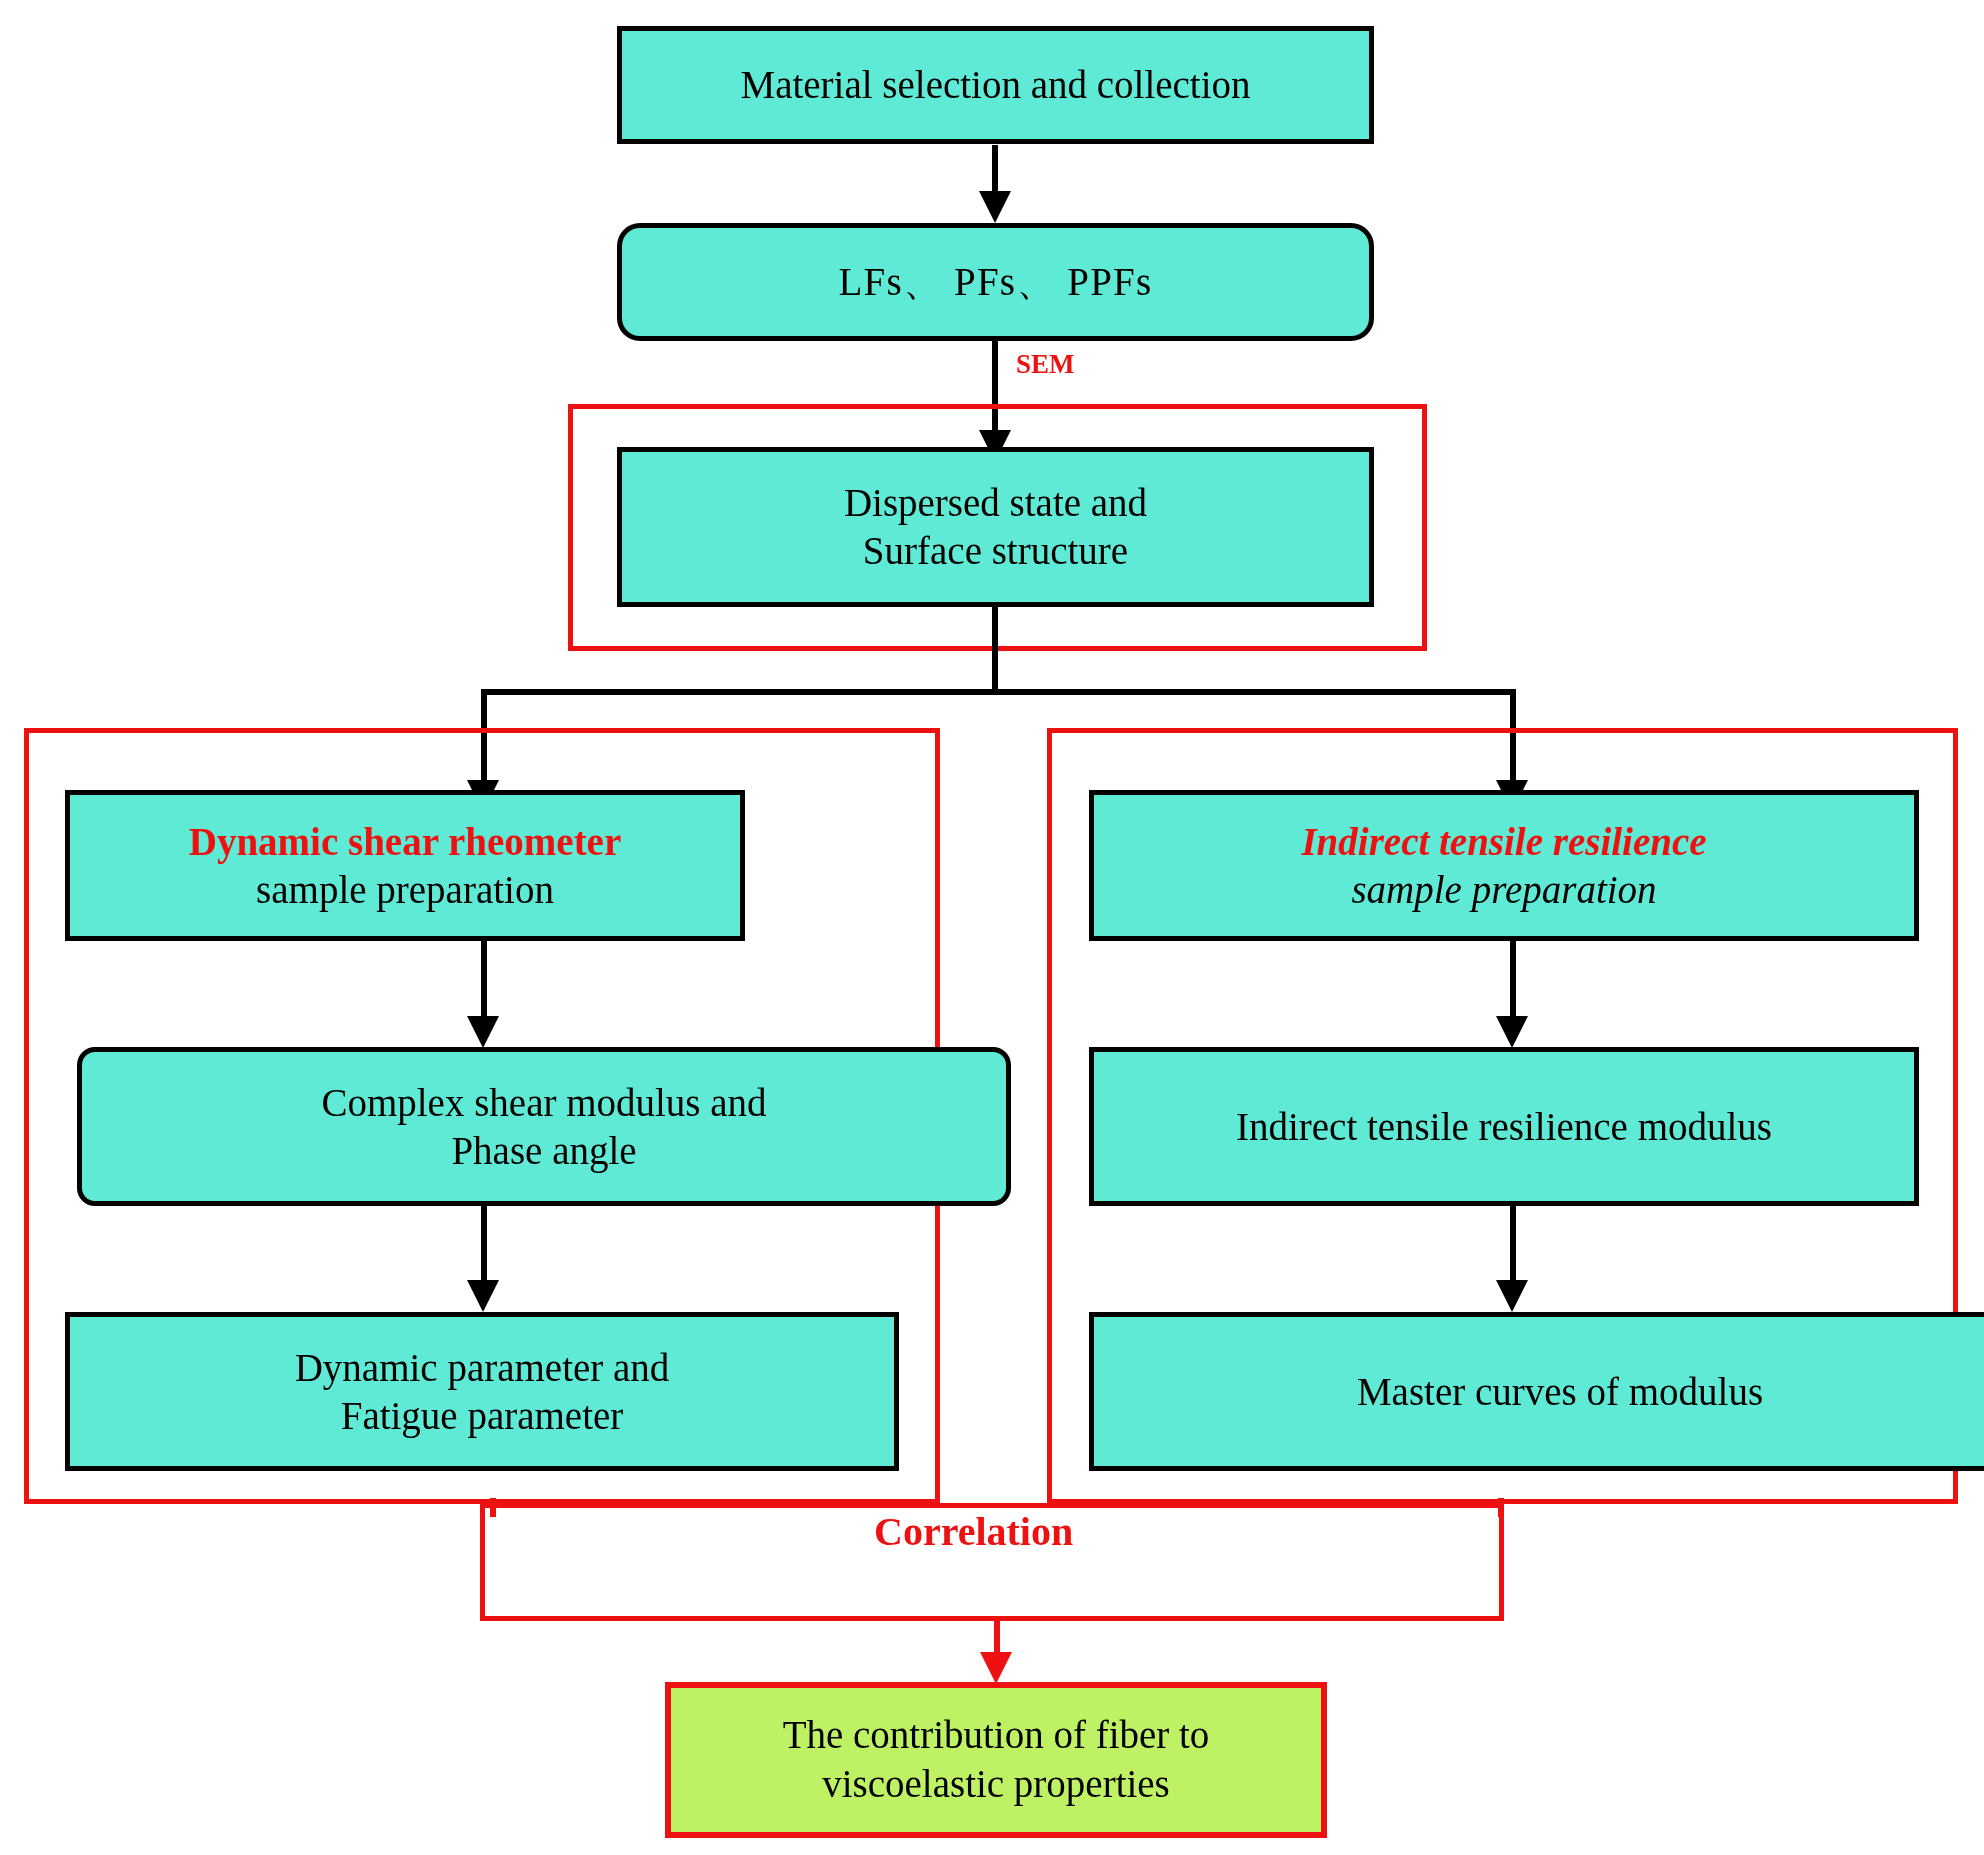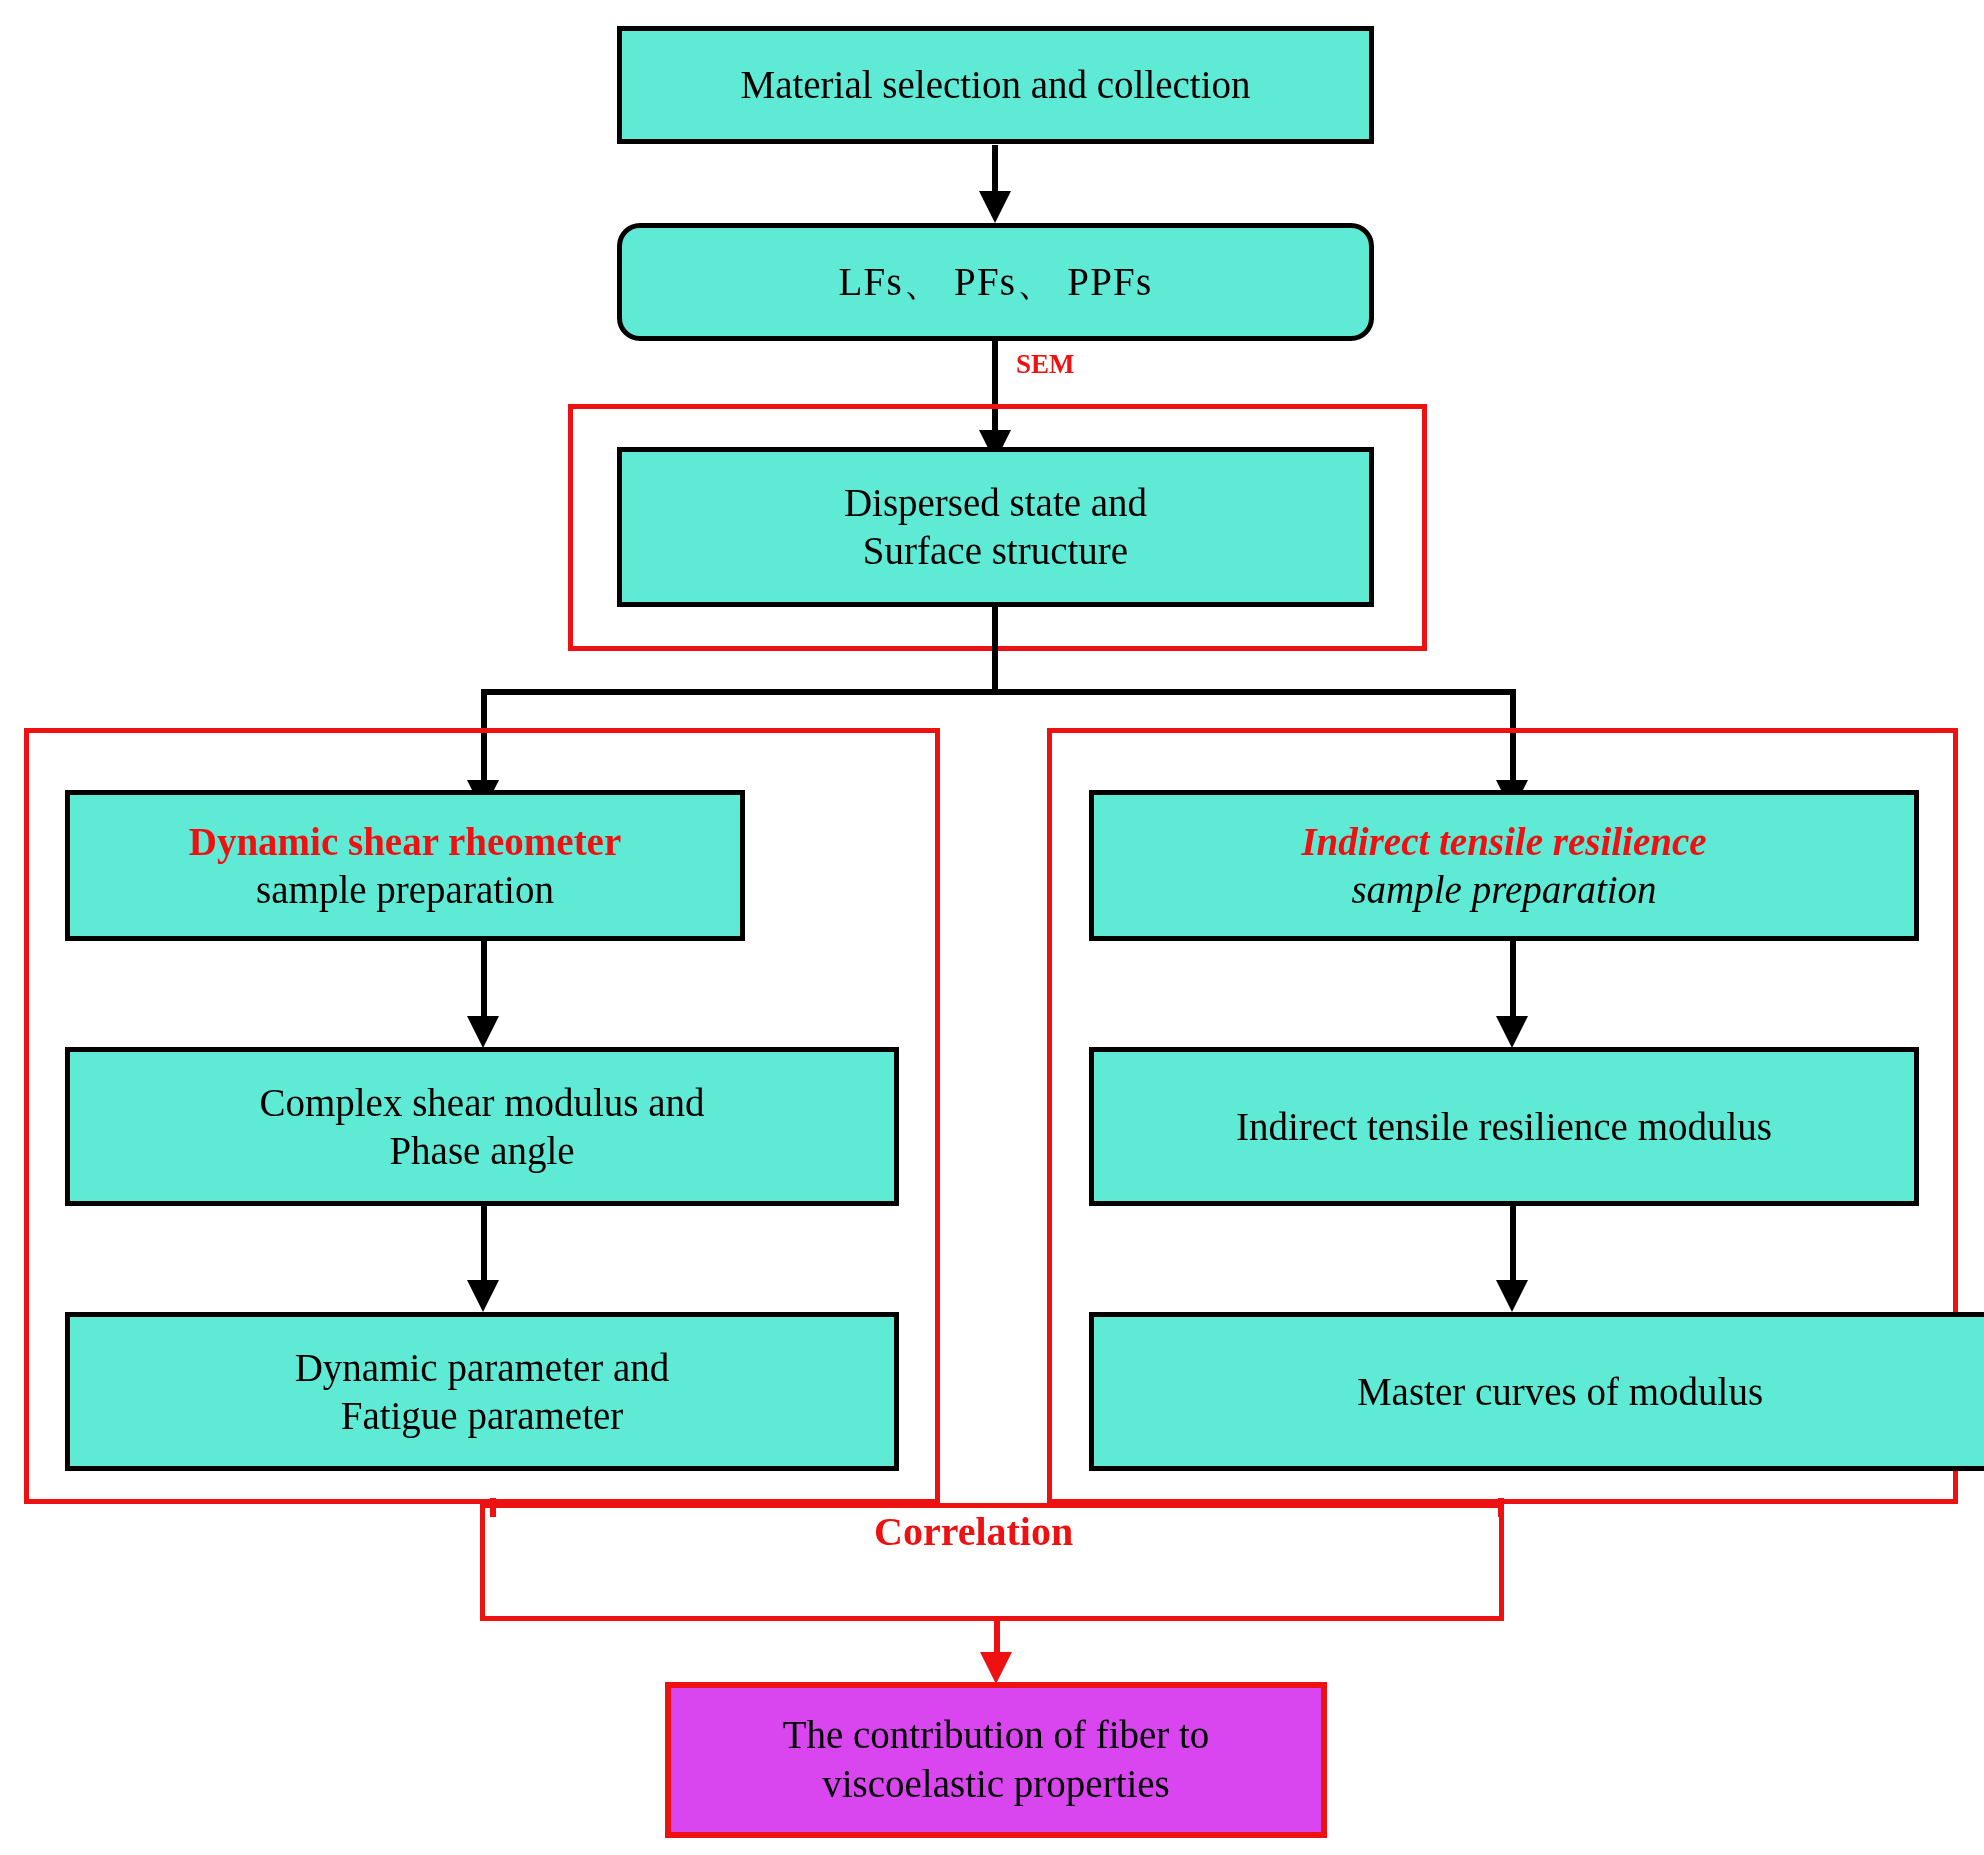--- a/index.html
+++ b/index.html
@@ -18,21 +18,21 @@
   .box .txt{display:block;width:100%;}
 
   
   .redgroup{
     position:absolute;box-sizing:border-box;
     border:5.6px solid #ee1111;background:transparent;
   }
   
   .redbox{
     position:absolute;box-sizing:border-box;
-    border:6.2px solid #ee1111;background:#d946ef;
+    border:6.2px solid #ee1111;background:#bef264;
     display:flex;align-items:center;justify-content:center;
     text-align:center;line-height:1.25;color:#000;
     font-size:39px;font-family:"Liberation Serif", serif;
   }
 
   
   .vline{position:absolute;background:#000;width:5.6px;}
   .hline{position:absolute;background:#000;height:5.6px;}
   .vline-red{position:absolute;background:#ee1111;width:5.6px;}
 
@@ -97,21 +97,21 @@
   <div class="box" style="left:65px;top:790px;width:680px;height:151px;">
     <span class="txt">
       <span class="bold-red">Dynamic shear rheometer</span>
       <span class="plain">sample preparation</span>
     </span>
   </div>
 
   <div class="vline" style="left:481px;top:941px;height:81px;"></div>
   <div class="arrow" style="left:467px;top:1016px;"></div>
 
-  <div class="box" style="left:65px;top:1047px;width:834px;height:159px;">
+  <div class="box" style="left:77px;top:1047px;width:934px;height:159px;border-radius:18px;">
     <span class="txt">
       <span class="plain">Complex shear modulus and</span>
       <span class="plain">Phase angle</span>
     </span>
   </div>
 
   <div class="vline" style="left:481px;top:1206px;height:81px;"></div>
   <div class="arrow" style="left:467px;top:1280px;"></div>
 
   <div class="box" style="left:65px;top:1312px;width:834px;height:159px;">

